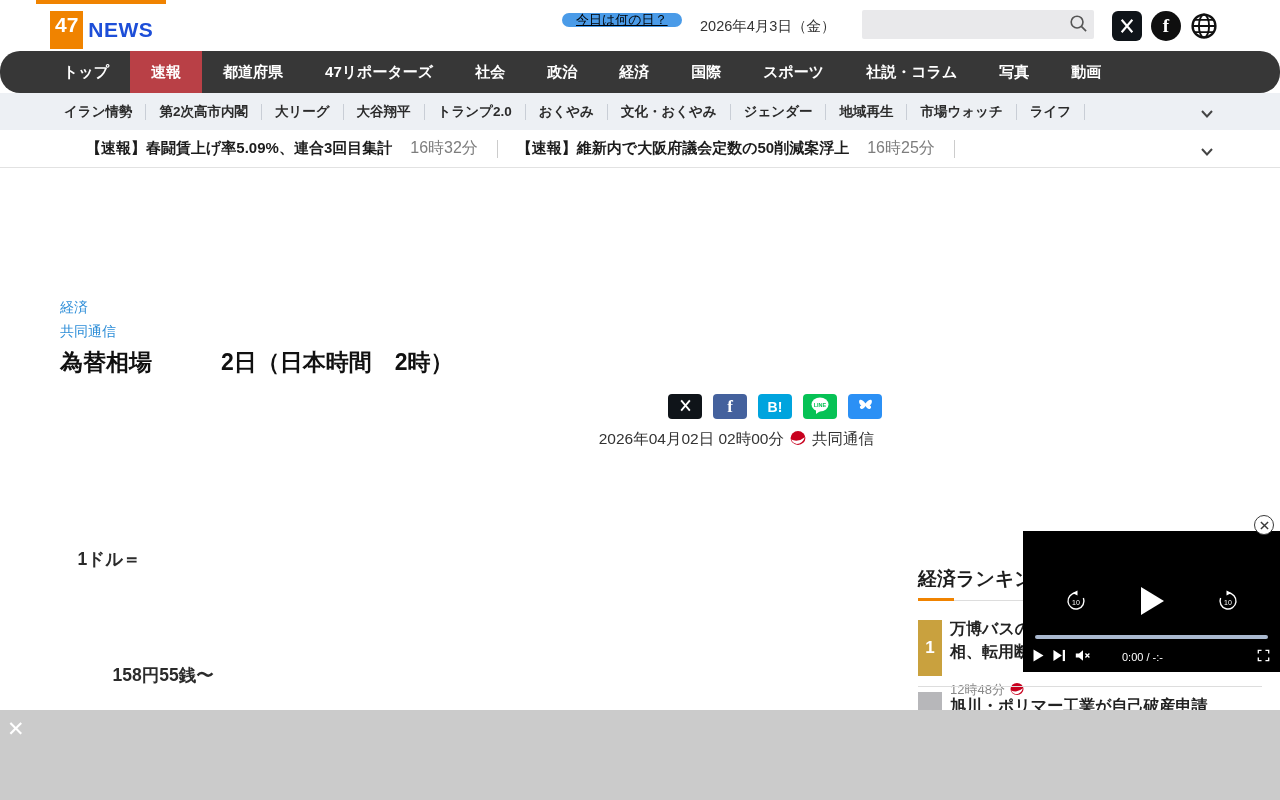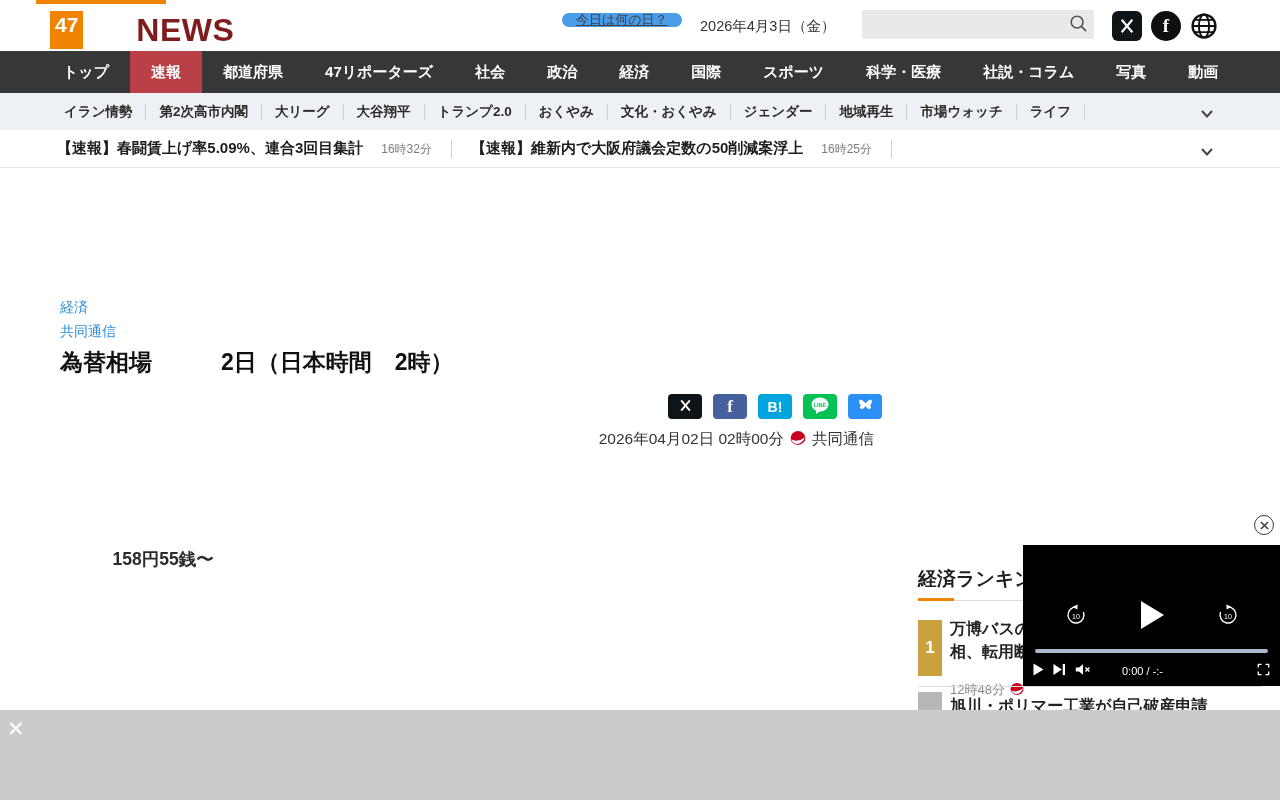--- a/index.html
+++ b/index.html
@@ -4,52 +4,52 @@
 <style>
   * { margin:0; padding:0; box-sizing:border-box; }
   body { font-family:"Liberation Sans","DejaVu Sans",sans-serif; background:#fff; }
   .page { position:relative; width:1280px; height:800px; background:#fff; overflow:hidden; }
 
   
   .header { position:relative; height:51px; background:#fff; }
   .top-accent { position:absolute; left:36px; top:0; width:130px; height:4px; background:#f08300; }
   .logo { position:absolute; left:50px; top:11px; display:flex; align-items:center; gap:5px; cursor:pointer; }
   .logo-47 { background:#f08300; color:#fff; font-weight:800; font-size:21px; padding:3px 5px 14px; line-height:1; }
-  .logo-news { font-size:32px; font-weight:800; color:#7f1d1d; letter-spacing:0.5px;margin-left:48px; }
+  .logo-news { font-size:21px; font-weight:800; color:#1d4ed8; letter-spacing:0.5px; }
   .tagline { position:absolute; left:180px; top:19px; font-size:13px; color:#333; }
-  .today-btn { position:absolute; left:562px; top:13px; height:14px; padding:0 14px; background:#4a9be8; color:#404040;
+  .today-btn { position:absolute; left:562px; top:13px; height:14px; padding:0 14px; background:#4a9be8; color:#000000;
     font-size:13px; border:none; border-radius:13px; display:flex; align-items:center; text-decoration:underline; cursor:pointer; }
   .header-date { position:absolute; left:700px; top:17px; font-size:14.5px; color:#333; }
   .search-box { position:absolute; left:862px; top:10px; width:232px; height:29px; background:#e9e9eb; border-radius:2px;
     display:flex; align-items:center; }
   .search-box input { flex:1; border:none; background:transparent; outline:none; padding:0 10px; font-size:13px; color:#333; }
   .search-btn { width:32px; height:29px; border:none; background:transparent; display:flex; align-items:center; justify-content:center; cursor:pointer; }
   .hdr-icon { position:absolute; top:11px; width:30px; height:30px; display:flex; align-items:center; justify-content:center; cursor:pointer; }
   .hdr-x { left:1112px; background:#0f1419; border-radius:6px; }
   .hdr-fb { left:1151px; background:#0f0f0f; border-radius:50%; color:#fff; font-weight:700; font-size:19px; font-family:"Liberation Serif",serif; }
   .hdr-globe { left:1189px; }
 
   
-  .nav { position:absolute; left:0; top:51px; width:1280px; height:42px; background:#373737; display:flex; padding-left:42px; }
+  .nav { position:absolute; left:0; top:51px; width:1280px; height:42px; background:#373737; display:flex; padding-left:42px;border-radius:20px; }
   .nav-item { display:flex; align-items:center; padding:0 21px; color:#fff; font-size:15px; font-weight:700; cursor:pointer; white-space:nowrap; }
   .nav-item.active { background:#b94046; }
 
   
   .subnav { position:absolute; left:0; top:93px; width:1280px; height:37px; background:#edf0f4; display:flex; align-items:center; padding-left:51px; }
   .subnav-item { padding:0 13px; font-size:13.5px; font-weight:700; color:#2b2b2b; cursor:pointer; white-space:nowrap;
     border-right:1px solid #c9ced6; line-height:16px; }
   .subnav-item:last-of-type { border-right:none; }
   .subnav-chevron { position:absolute; right:66px; top:12px; cursor:pointer; }
 
   
   .ticker { position:absolute; left:0; top:130px; width:1280px; height:38px; background:#fff; border-bottom:1px solid #e2e2e2;
-    display:flex; align-items:center; padding-left:57px; }
+    display:flex; align-items:center; padding-left:86px; }
   .ticker-item { display:flex; align-items:baseline; cursor:pointer; }
   .ticker-title { font-size:15px; font-weight:700; color:#1c1c1c; white-space:nowrap; }
-  .ticker-time { font-size:12px; color:#7d7d7d; margin-left:18px; white-space:nowrap; }
+  .ticker-time { font-size:16px; color:#7d7d7d; margin-left:18px; white-space:nowrap; }
   .ticker-div { width:1px; height:18px; background:#ccc; margin:0 19px; align-self:center; }
   .ticker-chevron { position:absolute; right:66px; top:13px; cursor:pointer; }
 
   
   .cat-links { position:absolute; left:60px; top:295px; font-size:14px; line-height:24px; }
   .cat-link { color:#2e8ed8; cursor:pointer; display:block; }
   .headline { position:absolute; left:60px; top:347px; font-size:23px; font-weight:700; color:#111; white-space:pre; }
   .share-row { position:absolute; left:60px; top:394px; width:822px; display:flex; justify-content:flex-end; gap:11px; }
   .share-btn { width:34px; height:25px; border:none; border-radius:4px; display:flex; align-items:center; justify-content:center; cursor:pointer; color:#fff; }
   .share-x { background:#0f1419; }
@@ -68,21 +68,21 @@
   .badge { position:absolute; width:24px; display:flex; align-items:center; justify-content:center; color:#fff; font-size:17px; font-weight:700; }
   .badge-1 { left:918px; top:620px; height:56px; background:#c9a13e; }
   .badge-2 { left:918px; top:692px; height:56px; background:#b7b7ba; }
   .rank-item-title { position:absolute; left:950px; font-size:16px; font-weight:700; color:#222; line-height:23px; white-space:pre-line; cursor:pointer; }
   .rank-t1 { top:617px; }
   .rank-t2 { top:694px; }
   .rank-meta { position:absolute; left:950px; top:681px; display:flex; align-items:center; gap:5px; font-size:13px; color:#888; }
   .rank-div { position:absolute; left:918px; top:686px; width:344px; height:1px; background:#ddd; }
 
   
-  .video { position:absolute; left:1023px; top:545px; width:257px; height:141px; background:#000; z-index:5; }
+  .video { position:absolute; left:1023px; top:531px; width:257px; height:141px; background:#000; z-index:5; }
   .video-close { position:absolute; left:1254px; top:515px; width:20px; height:20px; border-radius:50%; border:1.5px solid #3a3a3a;
     background:#fff; z-index:6; display:flex; align-items:center; justify-content:center; cursor:pointer; }
   .v-rew { position:absolute; left:42px; top:59px; cursor:pointer; }
   .v-fwd { position:absolute; left:194px; top:59px; cursor:pointer; }
   .v-bigplay { position:absolute; left:116px; top:55px; cursor:pointer; }
   .v-progress { position:absolute; left:12px; top:104px; width:233px; height:4px; background:#aab9cf; border-radius:2px; cursor:pointer; }
   .v-controls { position:absolute; left:10px; top:115px; width:237px; height:22px; display:flex; align-items:center; gap:9px; }
   .v-btn { background:none; border:none; padding:0; display:flex; align-items:center; cursor:pointer; }
   .v-time { color:#fff; font-size:11px; margin-left:22px; white-space:nowrap; }
   .v-fs { margin-left:auto; }
@@ -135,21 +135,20 @@
   <nav class="nav">
     <div class="nav-item">トップ</div>
     <div class="nav-item active">速報</div>
     <div class="nav-item">都道府県</div>
     <div class="nav-item">47リポーターズ</div>
     <div class="nav-item">社会</div>
     <div class="nav-item">政治</div>
     <div class="nav-item">経済</div>
     <div class="nav-item">国際</div>
     <div class="nav-item">スポーツ</div>
-    <div class="nav-item">科学・医療</div>
     <div class="nav-item">社説・コラム</div>
     <div class="nav-item">写真</div>
     <div class="nav-item">動画</div>
   </nav>
 
   <div class="subnav">
     <div class="subnav-item">イラン情勢</div>
     <div class="subnav-item">第2次高市内閣</div>
     <div class="subnav-item">大リーグ</div>
     <div class="subnav-item">大谷翔平</div>
@@ -226,20 +225,21 @@
     <span>
       <svg width="16" height="16" viewBox="0 0 20 20">
           <ellipse cx="10" cy="10" rx="9.3" ry="8.6" fill="#c8001e"></ellipse>
           <path d="M1.5 12 Q10 16 18.5 9 Q16 17 8.5 17.5 Q3.5 16.5 1.5 12Z" fill="#fff"></path>
         </svg>
     </span>
     <span>共同通信</span>
   </div>
 
   <div class="article-body">
+    <div>　1ドル＝</div>
     <div>　　　158円55銭〜</div>
     
     
     
     
   </div>
 
   <h2 class="rank-title">経済ランキング</h2>
   <div class="rank-line"></div>
   <div class="rank-accent"></div>

